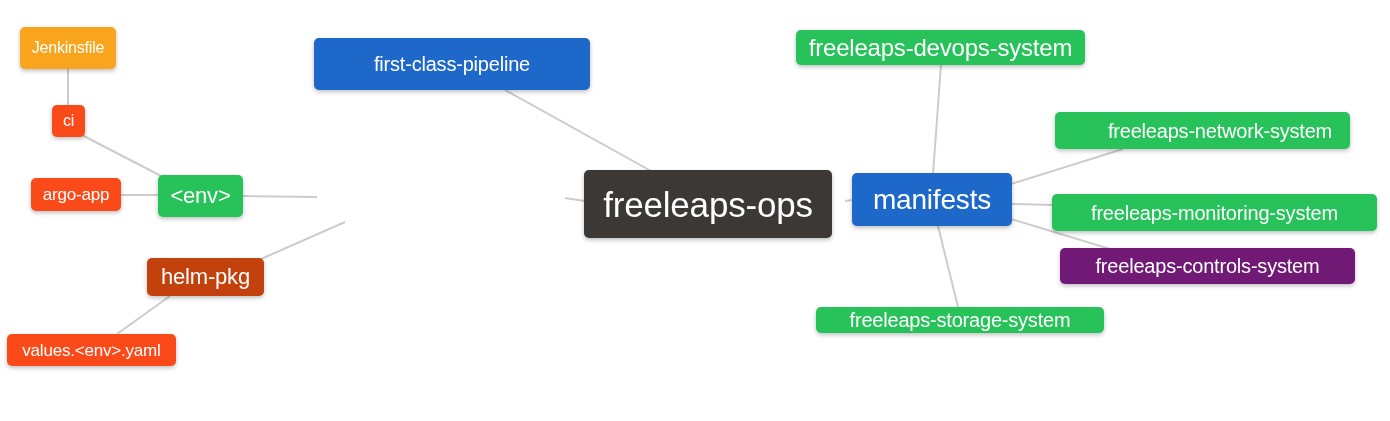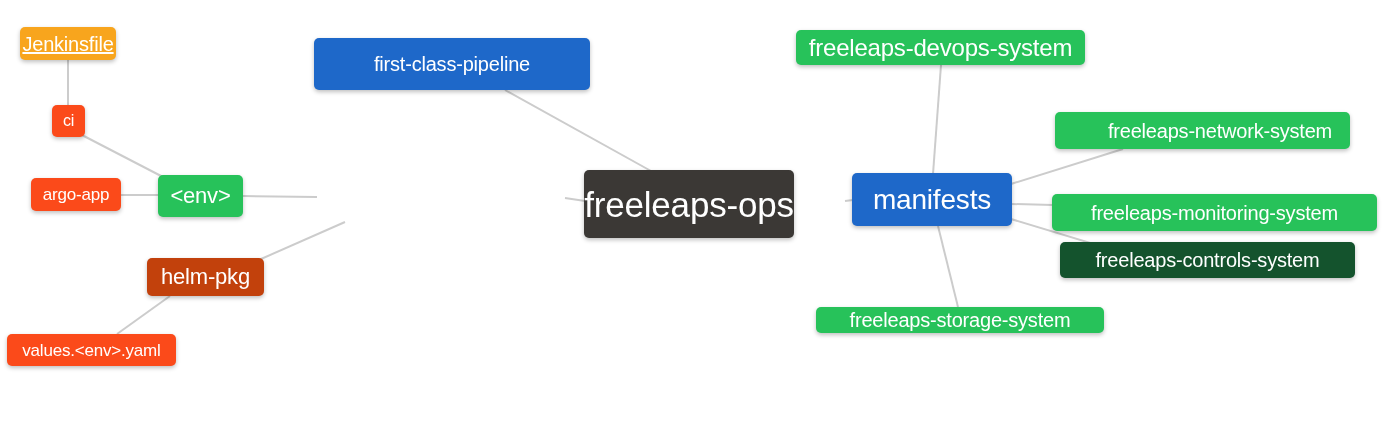--- a/index.html
+++ b/index.html
@@ -52,27 +52,27 @@
       <line x1="565" y1="198" x2="585" y2="201" stroke="#cccccc" stroke-width="2"></line>
       <line x1="505" y1="90" x2="651" y2="171" stroke="#cccccc" stroke-width="2"></line>
       <line x1="845" y1="201" x2="853" y2="200" stroke="#cccccc" stroke-width="2"></line>
       <line x1="933" y1="174" x2="941" y2="65" stroke="#cccccc" stroke-width="2"></line>
       <line x1="1011" y1="184" x2="1123" y2="149" stroke="#cccccc" stroke-width="2"></line>
       <line x1="1011" y1="204" x2="1053" y2="205" stroke="#cccccc" stroke-width="2"></line>
       <line x1="1011" y1="219" x2="1140" y2="258" stroke="#cccccc" stroke-width="2"></line>
       <line x1="938" y1="226" x2="958" y2="307" stroke="#cccccc" stroke-width="2"></line>
     </svg>
 
-<div class="node" style="left: 20px; top: 27px; width: 96px; height: 33px; font-size: 20px; background: rgb(248, 165, 29); color: rgb(255, 255, 255); text-decoration: underline;">Jenkinsfile</div>
+<div class="node" style="left: 20px; top: 27px; width: 96px; height: 42px; font-size: 16px; background: rgb(248, 165, 29); color: rgb(255, 255, 255);">Jenkinsfile</div>
     <div class="node" style="left: 52px; top: 105px; width: 33px; height: 32px; font-size: 16px; background: rgb(251, 74, 26); color: rgb(255, 255, 255);">ci</div>
     <div class="node" style="left: 31px; top: 178px; width: 90px; height: 33px; font-size: 17px; background: rgb(251, 74, 26); color: rgb(255, 255, 255);">argo-app</div>
     <div class="node" style="left: 158px; top: 175px; width: 85px; height: 42px; font-size: 22px; background: rgb(39, 194, 90); color: rgb(255, 255, 255);">&lt;env&gt;</div>
     <div class="node" style="left: 147px; top: 258px; width: 117px; height: 38px; font-size: 22px; background: #c2410c; color: rgb(255, 255, 255);">helm-pkg</div>
     <div class="node" style="left: 7px; top: 334px; width: 169px; height: 32px; font-size: 17px; background: rgb(251, 74, 26); color: rgb(255, 255, 255);">values.&lt;env&gt;.yaml</div>
     <div class="node" style="left: 314px; top: 38px; width: 276px; height: 52px; font-size: 20px; background: rgb(30, 104, 201); color: rgb(255, 255, 255);">first-class-pipeline</div>
-    <div class="node" style="left: 584px; top: 170px; width: 210px; height: 68px; font-size: 35px; background: rgb(59, 56, 53); color: rgb(255, 255, 255);">freeleaps-ops</div>
+    <div class="node" style="left: 584px; top: 170px; width: 248px; height: 68px; font-size: 35px; background: rgb(59, 56, 53); color: rgb(255, 255, 255);">freeleaps-ops</div>
     <div class="node" style="left: 852px; top: 173px; width: 160px; height: 53px; font-size: 28px; background: rgb(30, 104, 201); color: rgb(255, 255, 255);">manifests</div>
     <div class="node" style="left: 796px; top: 30px; width: 289px; height: 35px; font-size: 24px; background: rgb(39, 194, 90); color: rgb(255, 255, 255);">freeleaps-devops-system</div>
     <div class="node" style="left: 1055px; top: 112px; width: 295px; height: 37px; font-size: 20px; background: rgb(39, 194, 90); color: rgb(255, 255, 255); padding-left: 43px;">freeleaps-network-system</div>
     <div class="node" style="left: 1052px; top: 186px; width: 325px; height: 37px; font-size: 20px; background: rgb(39, 194, 90); color: rgb(255, 255, 255); margin-top: 8px;">freeleaps-monitoring-system</div>
-    <div class="node" style="left: 1060px; top: 242px; width: 295px; height: 36px; font-size: 20px; background: #14532d; color: rgb(255, 255, 255);">freeleaps-controls-system</div>
+    <div class="node" style="left: 1060px; top: 248px; width: 295px; height: 36px; font-size: 20px; background: #701a75; color: rgb(255, 255, 255);">freeleaps-controls-system</div>
     <div class="node" style="left: 816px; top: 307px; width: 288px; height: 26px; font-size: 20px; background: rgb(39, 194, 90); color: rgb(255, 255, 255);">freeleaps-storage-system</div>
   </div>
 
 </body></html>

